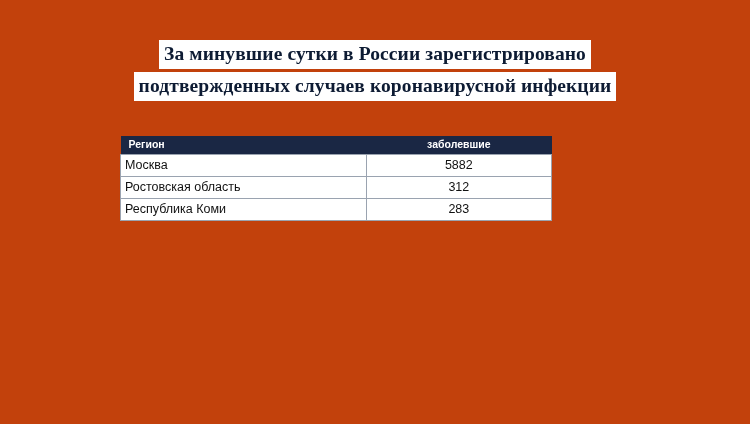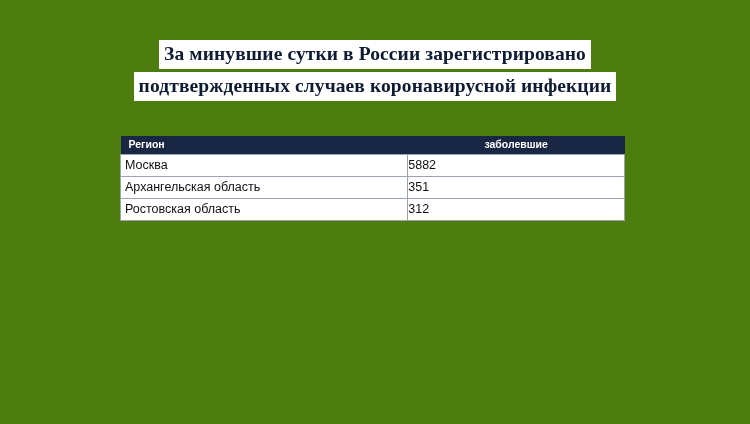--- a/index.html
+++ b/index.html
@@ -10,21 +10,21 @@
   body {
     width: 750px;
     height: 424px;
     overflow: hidden;
     font-family: "Liberation Sans", sans-serif;
     position: relative;
   }
   .slide {
     position: absolute;
     inset: 0;
-    background: #4d7c0f;
+    background: #c2410c;
   }
 
   
   .title-block {
     position: absolute;
     left: 0;
     right: 0;
     top: 40px;
     text-align: center;
   }
@@ -42,21 +42,21 @@
   }
   .title-line + .title-line {
     margin-top: 3px;
   }
 
   
   .table-wrap {
     position: absolute;
     left: 120px;
     top: 136px;
-    width: 505px;
+    width: 432px;
   }
   table.data {
     border-collapse: collapse;
     width: 100%;
     table-layout: fixed;
   }
   table.data col.region { width: 57%; }
   table.data col.cases  { width: 43%; }
 
   table.data thead th {
@@ -83,21 +83,21 @@
     line-height: 1.25;
     height: 19px;
     border: 1px solid #9aa3b0;
     padding: 1px 0;
   }
   table.data tbody td.region {
     padding-left: 4px;
     text-align: left;
   }
   table.data tbody td.cases {
-    text-align: left;
+    text-align: center;
     margin-left: 44px;
   }
 </style>
 </head>
 <body>
 
 <div class="slide">
 
   <div class="title-block">
     <div class="title-line">За минувшие сутки в России зарегистрировано</div>
@@ -115,24 +115,24 @@
           <th class="h-region">Регион</th>
           <th class="h-cases">заболевшие</th>
         </tr>
       </thead>
       <tbody>
         <tr>
           <td class="region">Москва</td>
           <td class="cases">5882</td>
         </tr>
         <tr>
-          <td class="region">Архангельская область</td>
-          <td class="cases">351</td>
+          <td class="region">Ростовская область</td>
+          <td class="cases">312</td>
         </tr>
         <tr>
-          <td class="region">Ростовская область</td>
-          <td class="cases">312</td>
+          <td class="region">Республика Коми</td>
+          <td class="cases">283</td>
         </tr>
       </tbody>
     </table>
   </div>
 
 </div>
 
 </body></html>

